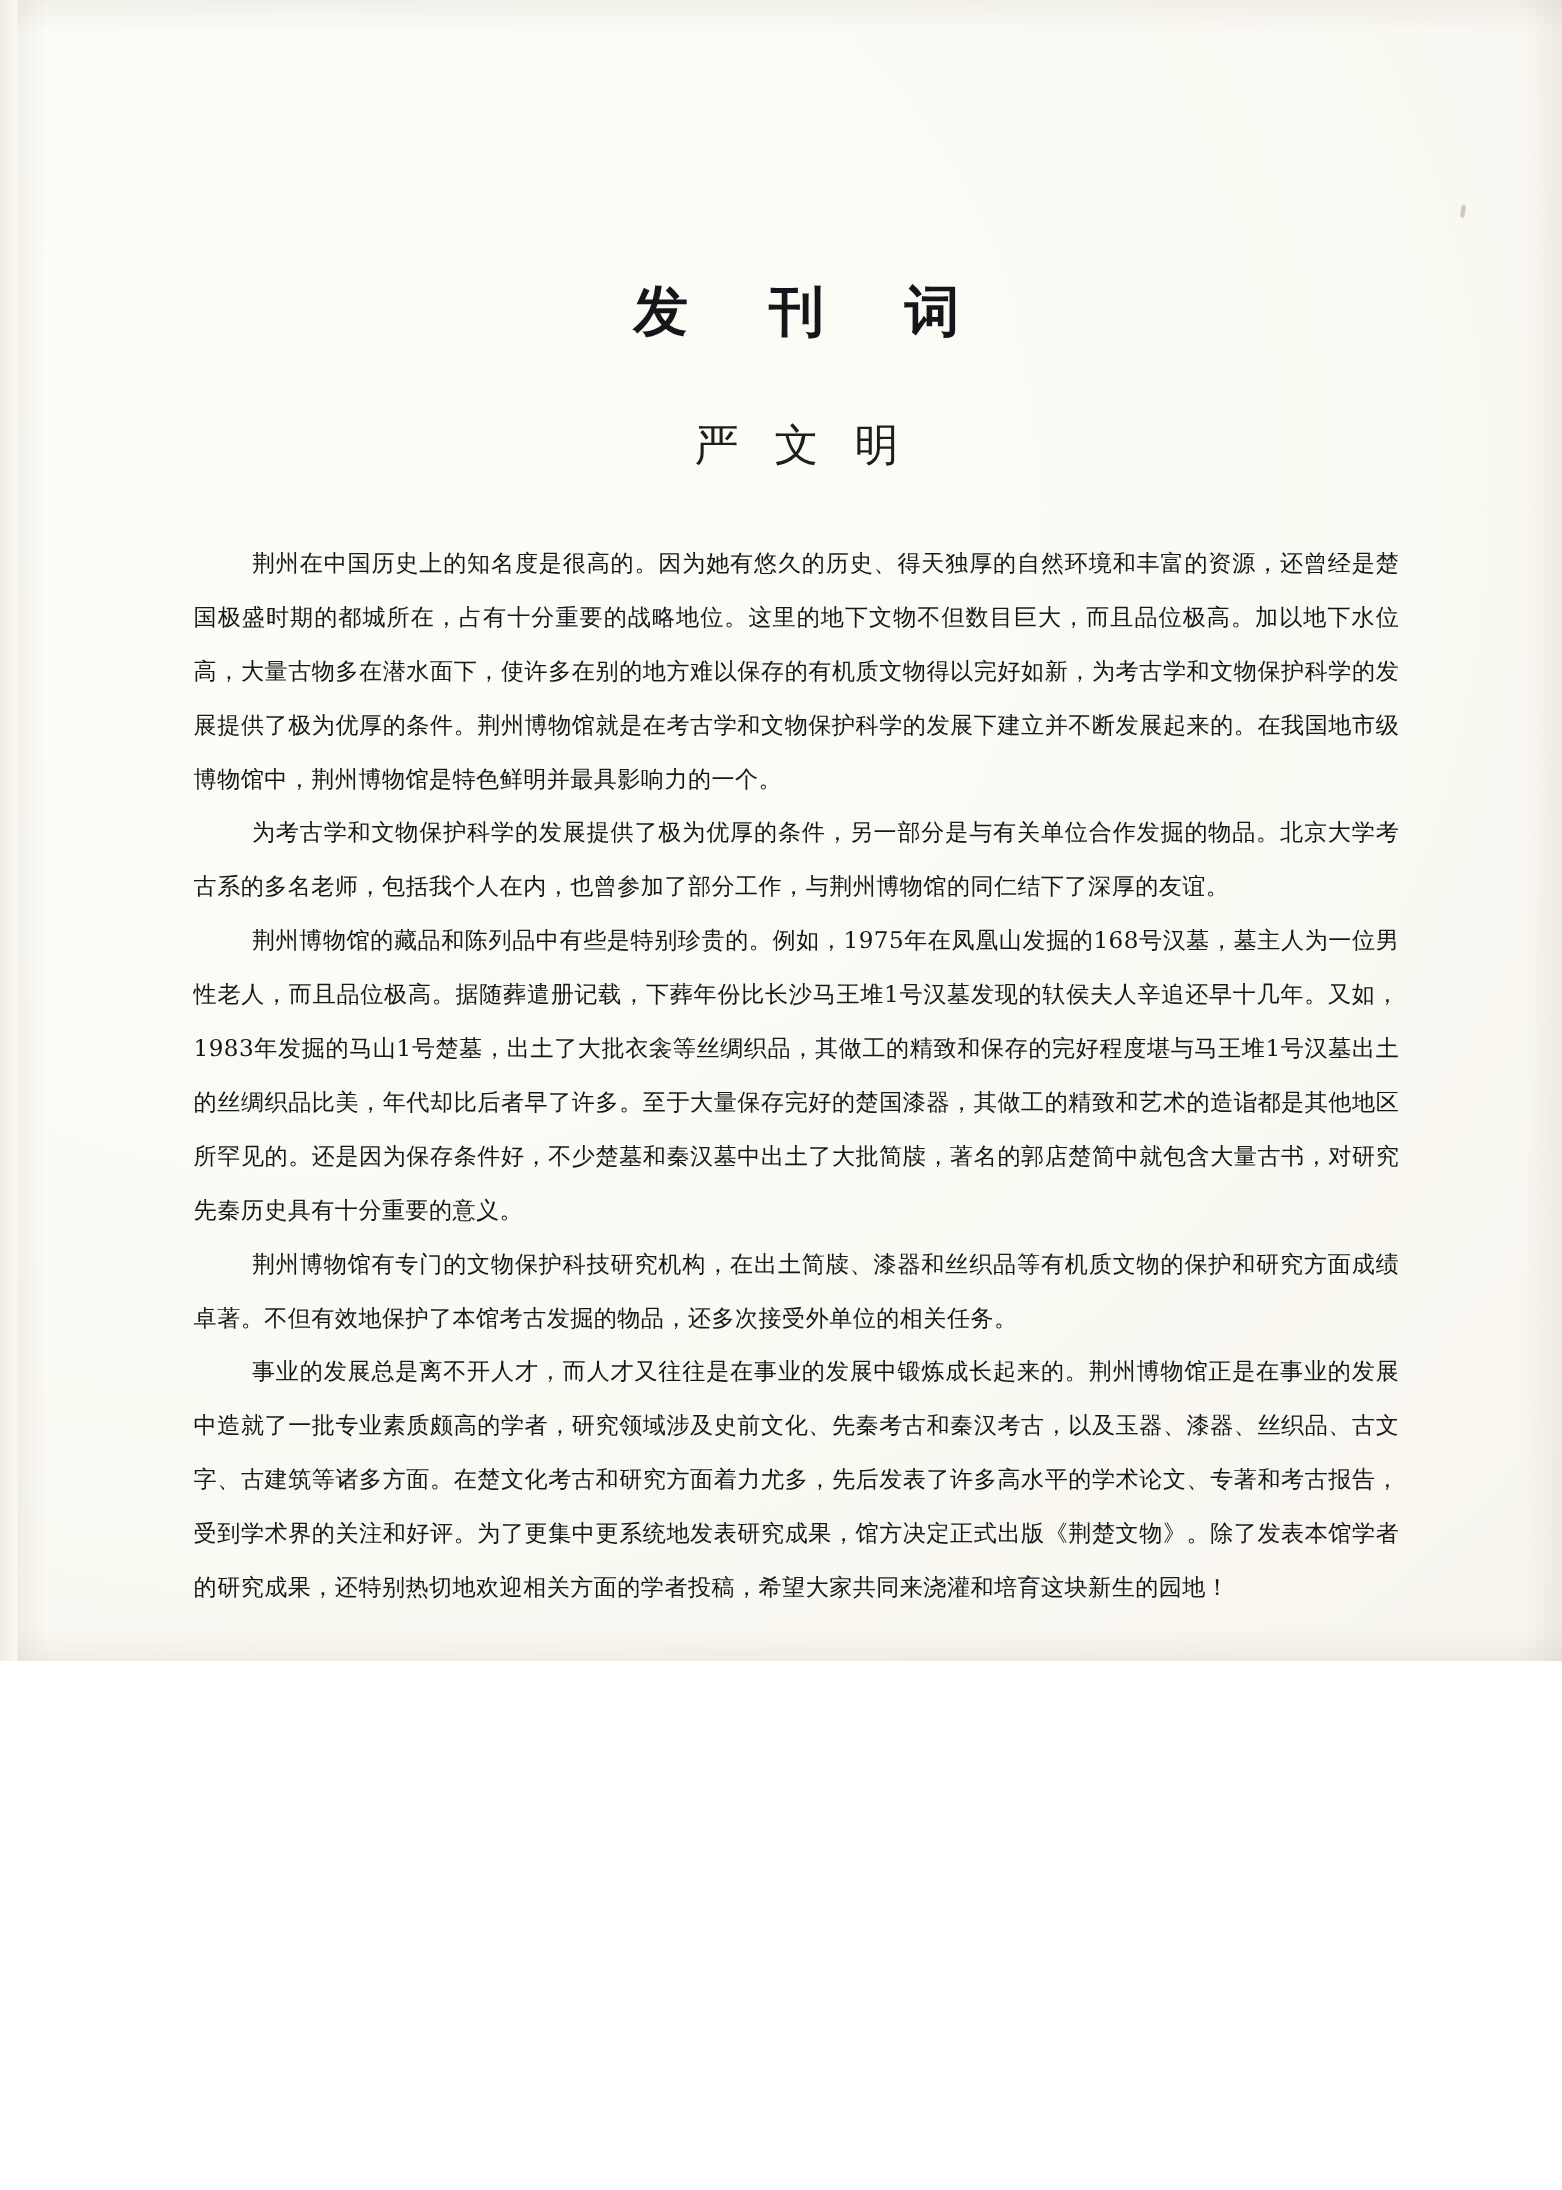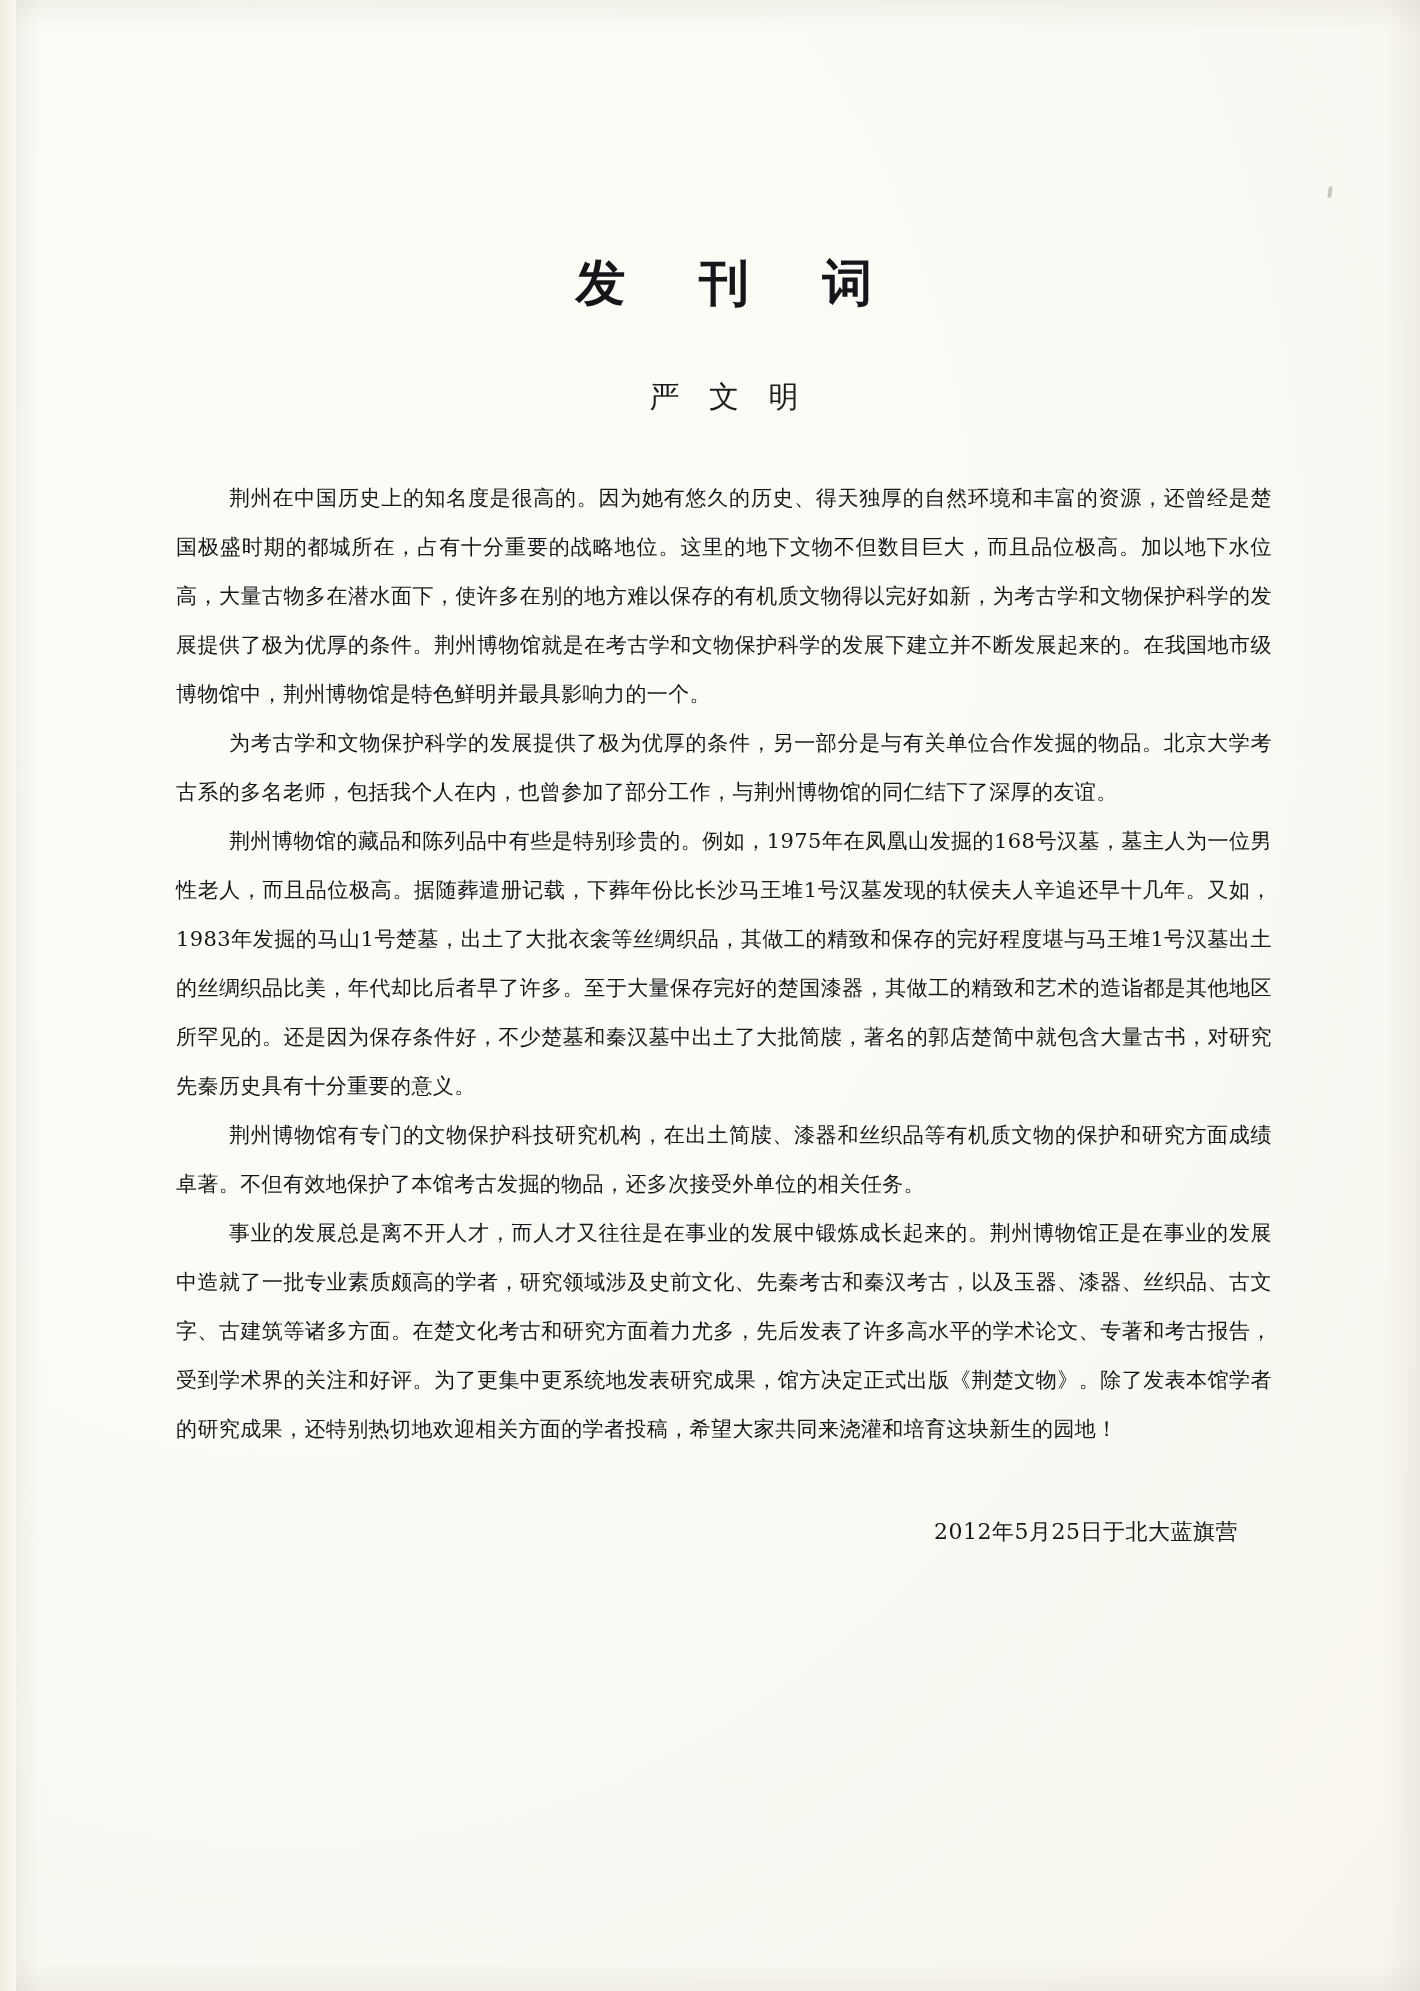--- a/index.html
+++ b/index.html
@@ -9,21 +9,21 @@
   }
   body {
     width: 1420px;
     height: 1991px;
     overflow: hidden;
     font-family: "DejaVu Serif", "Liberation Serif", serif;
   }
   .page {
     position: relative;
     width: 1420px;
-    height: 1991px;
+    height: 1510px;
     background:
       radial-gradient(ellipse at 20% 30%, #fdfcf7 0%, #fbfaf4 45%, #f7f5ee 100%);
     box-sizing: border-box;
     overflow: hidden;
   }
   
   .page::before {
     content: "";
     position: absolute;
     inset: 0;
@@ -60,21 +60,21 @@
     letter-spacing: 28px;
     color: #16161a;
     text-indent: 28px;
     font-family: "DejaVu Sans", "Liberation Sans", sans-serif;
   }
 
   .author {
     margin: 0;
     padding-top: 60px;
     text-align: center;
-    font-size: 30px;
+    font-size: 40px;
     letter-spacing: 10px;
     color: #1d1d20;
     text-indent: 10px;
   }
 
   .body-text {
     margin: 0;
     padding-top: 56px;
   }
 

